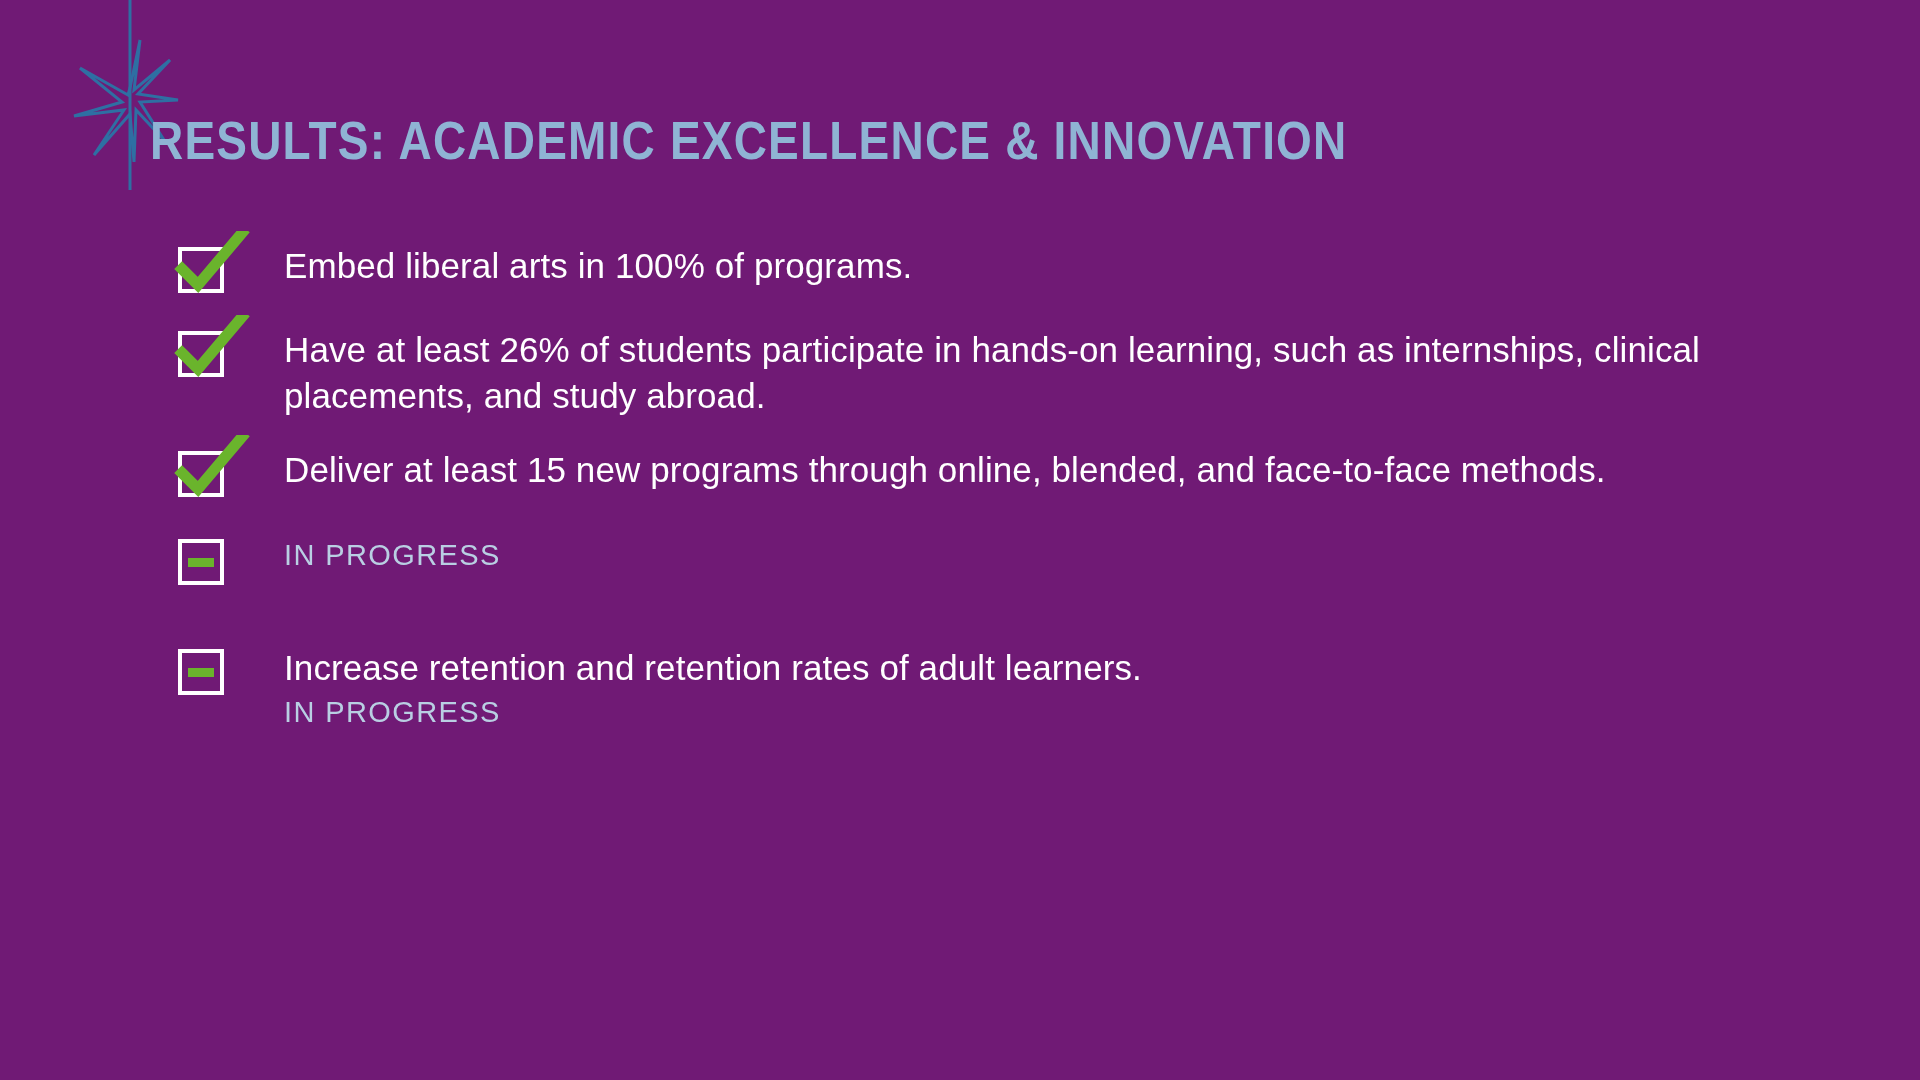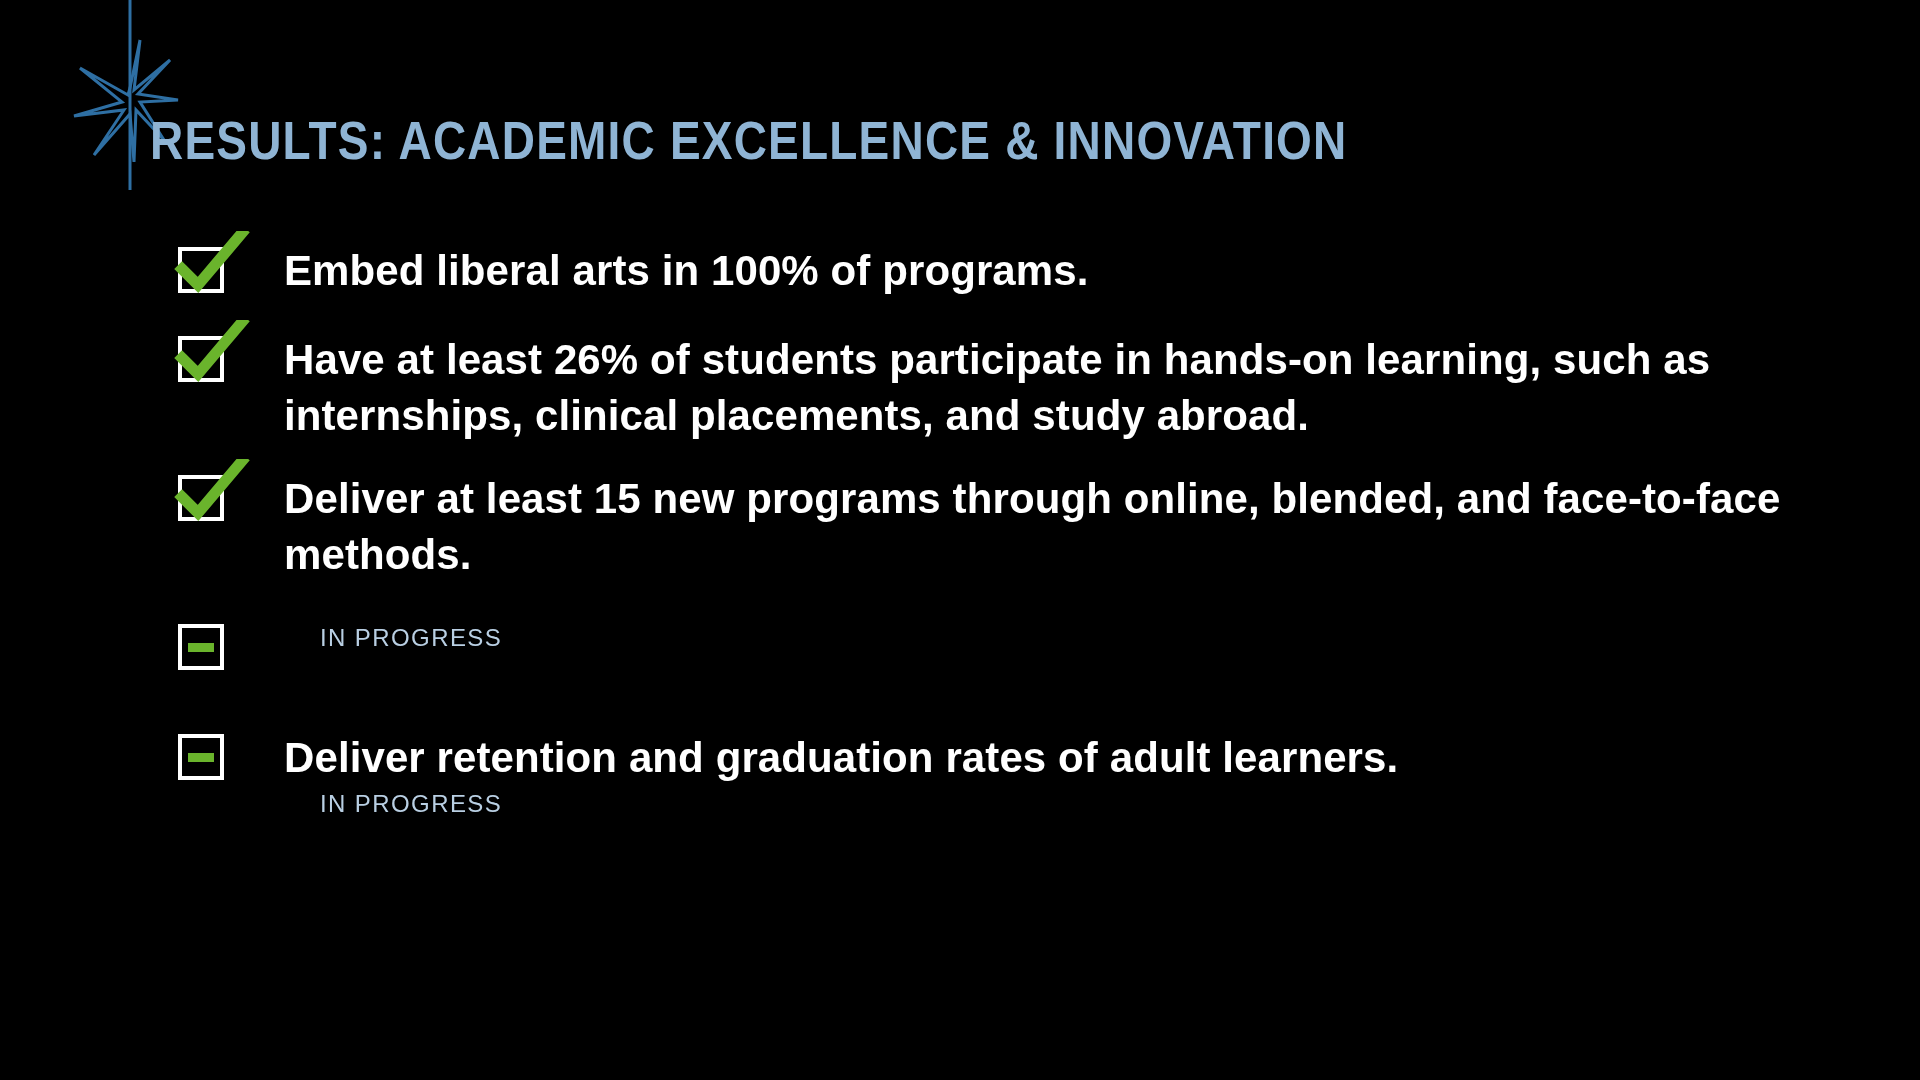--- a/index.html
+++ b/index.html
@@ -11,21 +11,21 @@
     height: 1080px;
     background: #1a5c92;
     font-family: "Liberation Sans", sans-serif;
     overflow: hidden;
     position: relative;
   }
 
   .slide {
     position: absolute;
     inset: 0;
-    background: #000000;
+    background: #701a75;
   }
 
   
   .decor {
     position: absolute;
     left: 60px;
     top: -10px;
     width: 120px;
     height: 210px;
     pointer-events: none;
@@ -95,34 +95,33 @@
     height: 9px;
     background: #6ab42c;
   }
 
   .text-col {
     flex: 1;
     padding-top: 8px;
   }
 
   .item-text {
-    font-size: 42px;
-    font-weight: bold;
+    font-size: 35px;
+    font-weight: normal;
     color: #ffffff;
     line-height: 1.32;
     letter-spacing: 0.1px;
   }
 
   .status {
     margin-top: 4px;
-    font-size: 24px;
+    font-size: 29px;
     color: #b9cfe3;
     letter-spacing: 1.4px;
     font-weight: normal;
-    margin-left: 36px;
   }
 
   .item-2 { margin-bottom: 20px; }
   .item-3 { margin-bottom: 30px; justify-content: center; }
   .item-4 { margin-bottom: 52px; }
 </style>
 </head>
 <body>
 
 <div class="slide">
@@ -183,19 +182,19 @@
         <div class="status">IN PROGRESS</div>
       </div>
     </div>
 
     <div class="item item-5">
       <div class="box-wrap">
         <div class="box"></div>
         <div class="dash"></div>
       </div>
       <div class="text-col">
-        <div class="item-text">Deliver retention and graduation rates of adult learners.</div>
+        <div class="item-text">Increase retention and retention rates of adult learners.</div>
         <div class="status">IN PROGRESS</div>
       </div>
     </div>
 
   </div>
 </div>
 
 </body></html>

